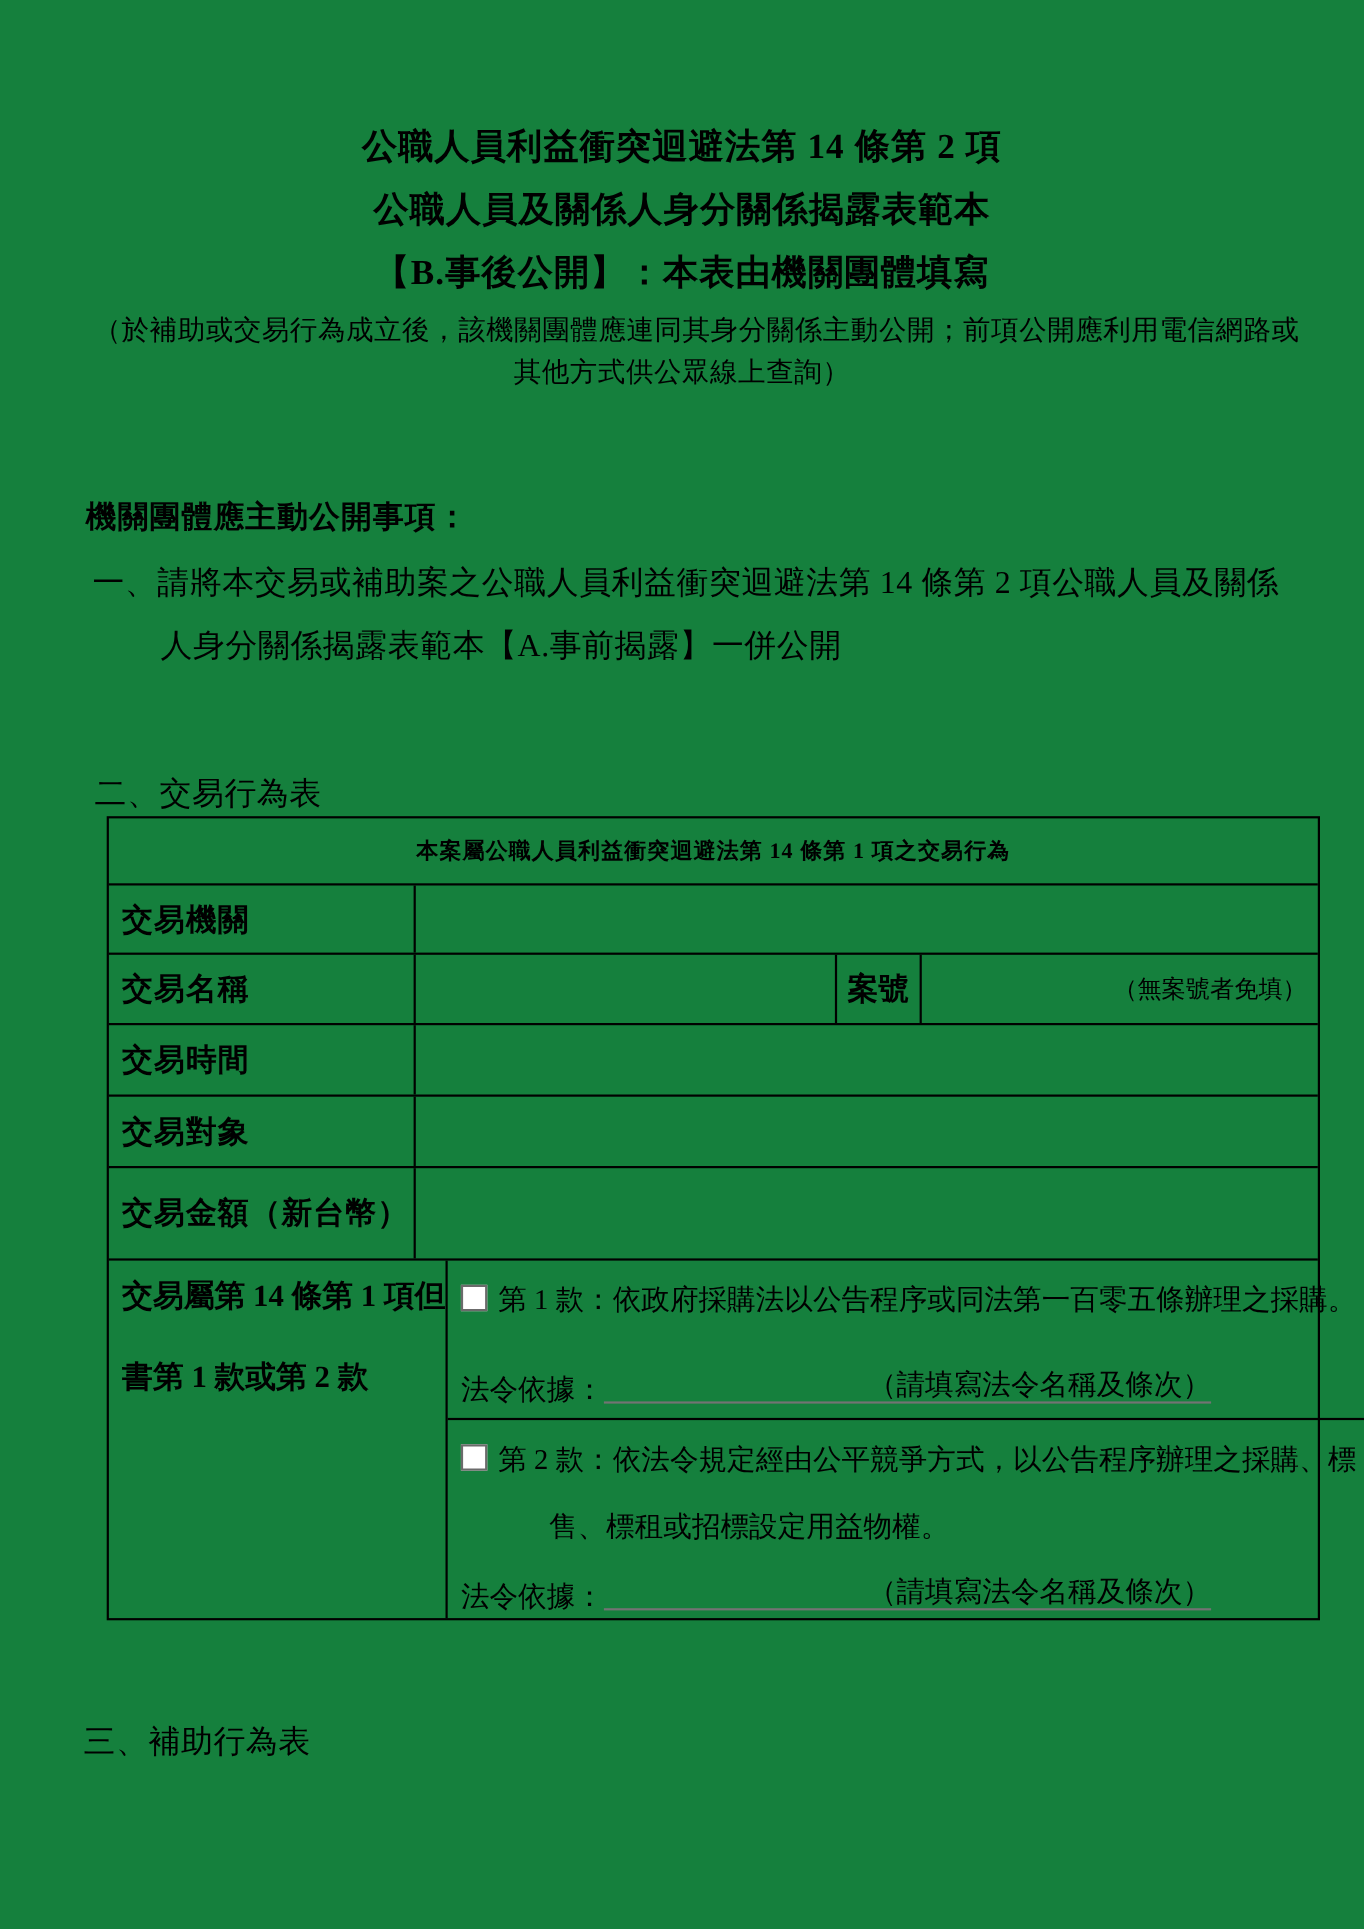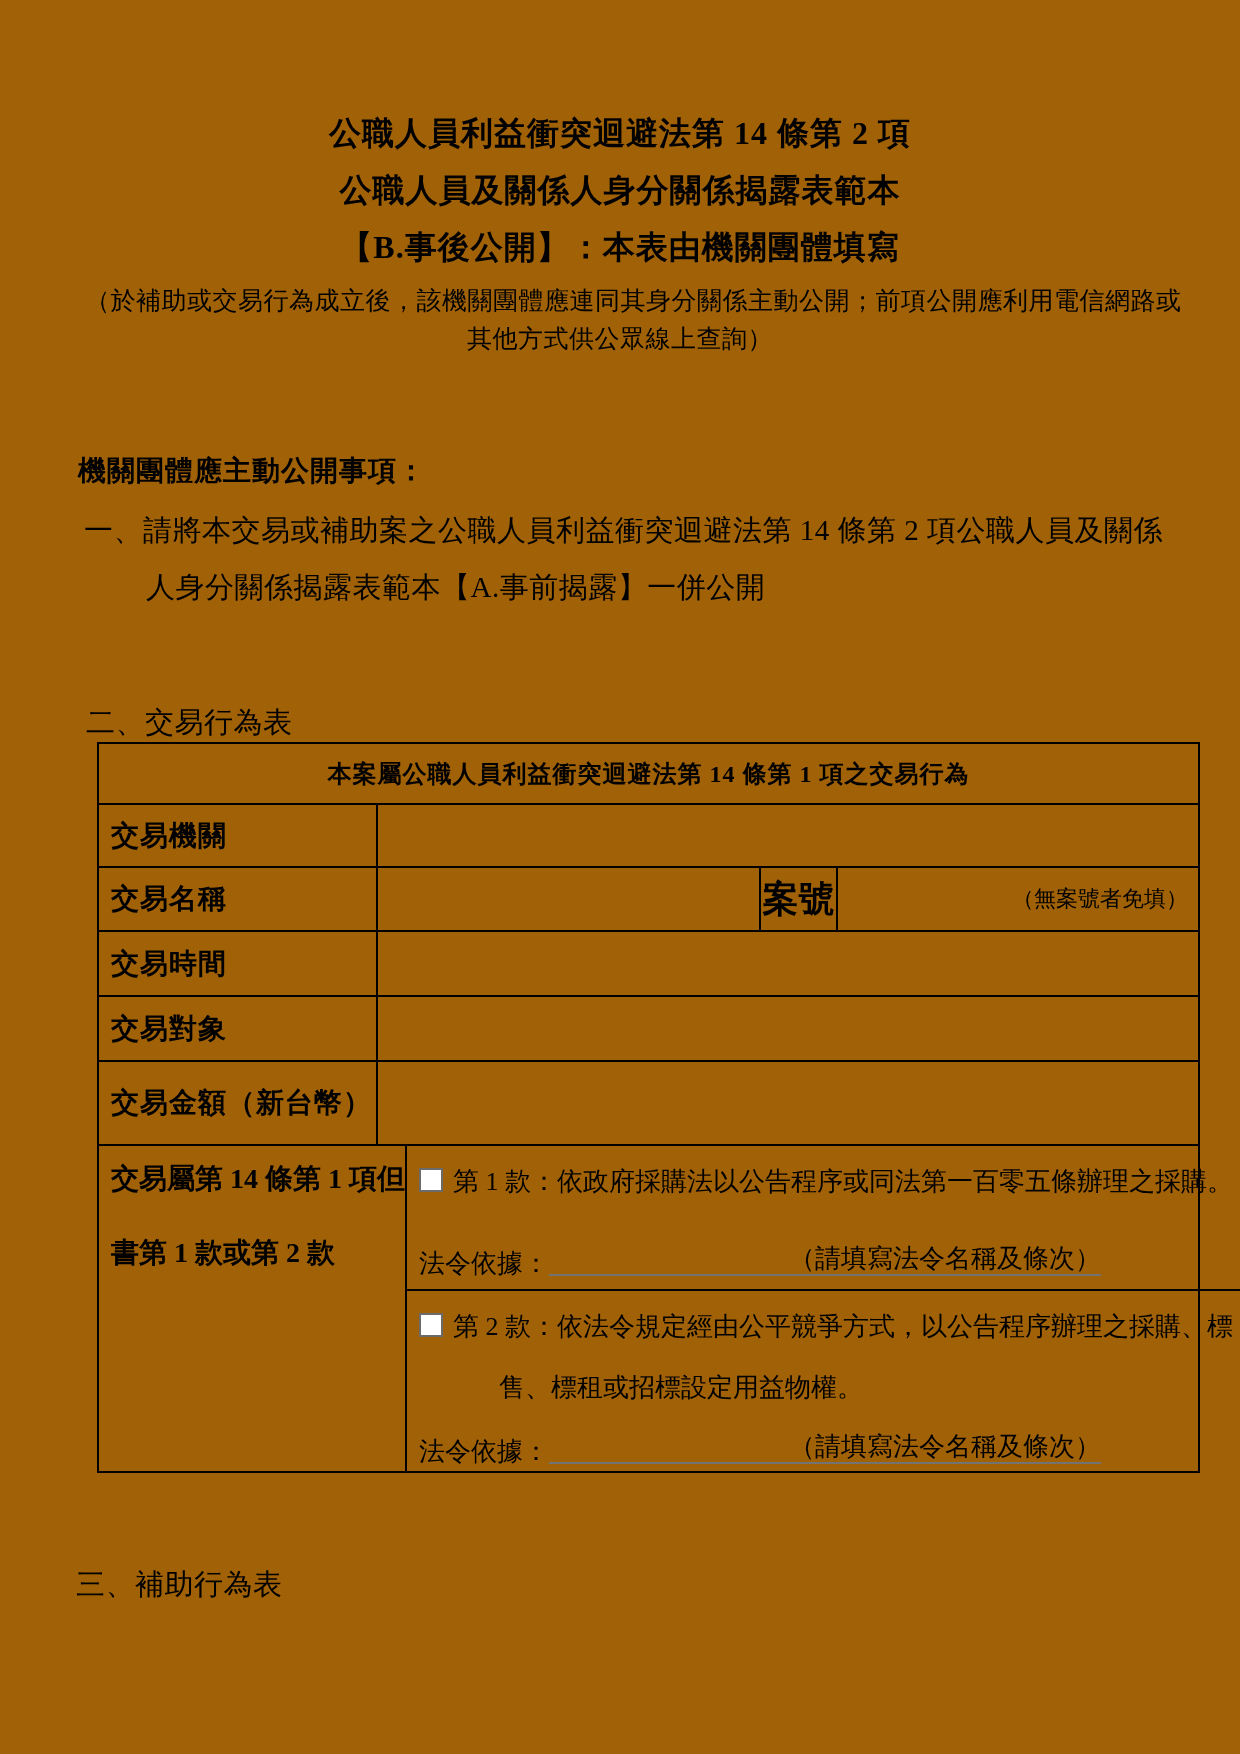--- a/index.html
+++ b/index.html
@@ -1,49 +1,49 @@
 <!DOCTYPE html>
 <html><head>
 <meta charset="utf-8">
 <style>
   html,body{margin:0;padding:0;background:#e8e8e8;}
   .page{
     position:relative;
     width:1240px;height:1754px;
     margin:0 auto;
-    background:#a16207;
+    background:#15803d;
     font-family:"Liberation Serif","DejaVu Serif",serif;
     color:#000;
     overflow:hidden;
   }
   .abs{position:absolute;line-height:1.15;}
   .center{left:0;right:0;text-align:center;}
   .title{font-size:32px;font-weight:bold;letter-spacing:1px;}
   .note{font-size:25px;letter-spacing:0.5px;}
   .heading{font-size:28px;font-weight:bold;letter-spacing:1px;}
   .body-text{font-size:29px;letter-spacing:0.5px;}
 
   
   .doc-table{
     position:absolute;left:97px;top:742px;width:1103px;height:731px;
     border:2px solid #000;box-sizing:border-box;
     display:flex;flex-direction:column;font-size:26px;
   }
   .tr{display:flex;box-sizing:border-box;border-top:2px solid #000;}
   .tr:first-child{border-top:none;}
   .tr-header{height:59px;align-items:center;justify-content:center;
-    font-weight:bold;font-size:24px;letter-spacing:1px;}
+    font-weight:bold;font-size:20px;letter-spacing:1px;}
   .th{flex:0 0 279px;box-sizing:border-box;border-right:2px solid #000;
     display:flex;align-items:center;padding-left:12px;
     font-weight:bold;font-size:28px;letter-spacing:1px;white-space:nowrap;}
   .td{flex:1;box-sizing:border-box;}
   .td-name{flex:0 0 383px;border-right:2px solid #000;}
   .th-case{flex:0 0 77px;box-sizing:border-box;border-right:2px solid #000;
     display:flex;align-items:center;justify-content:center;
-    font-weight:bold;font-size:36px;}
+    font-weight:bold;font-size:28px;}
   .td-case{flex:1;display:flex;align-items:center;justify-content:flex-end;
     padding-right:10px;font-size:22px;box-sizing:border-box;}
   .r-agency{height:63px;}
   .r-name{height:64px;}
   .r-time{height:65px;}
   .r-party{height:65px;}
   .r-amount{height:84px;text-align:center;}
   .tr-clause{flex:1;}
   .clause-th{align-items:flex-start;padding-top:18px;
     flex-direction:column;display:flex;gap:43px;letter-spacing:0;}

